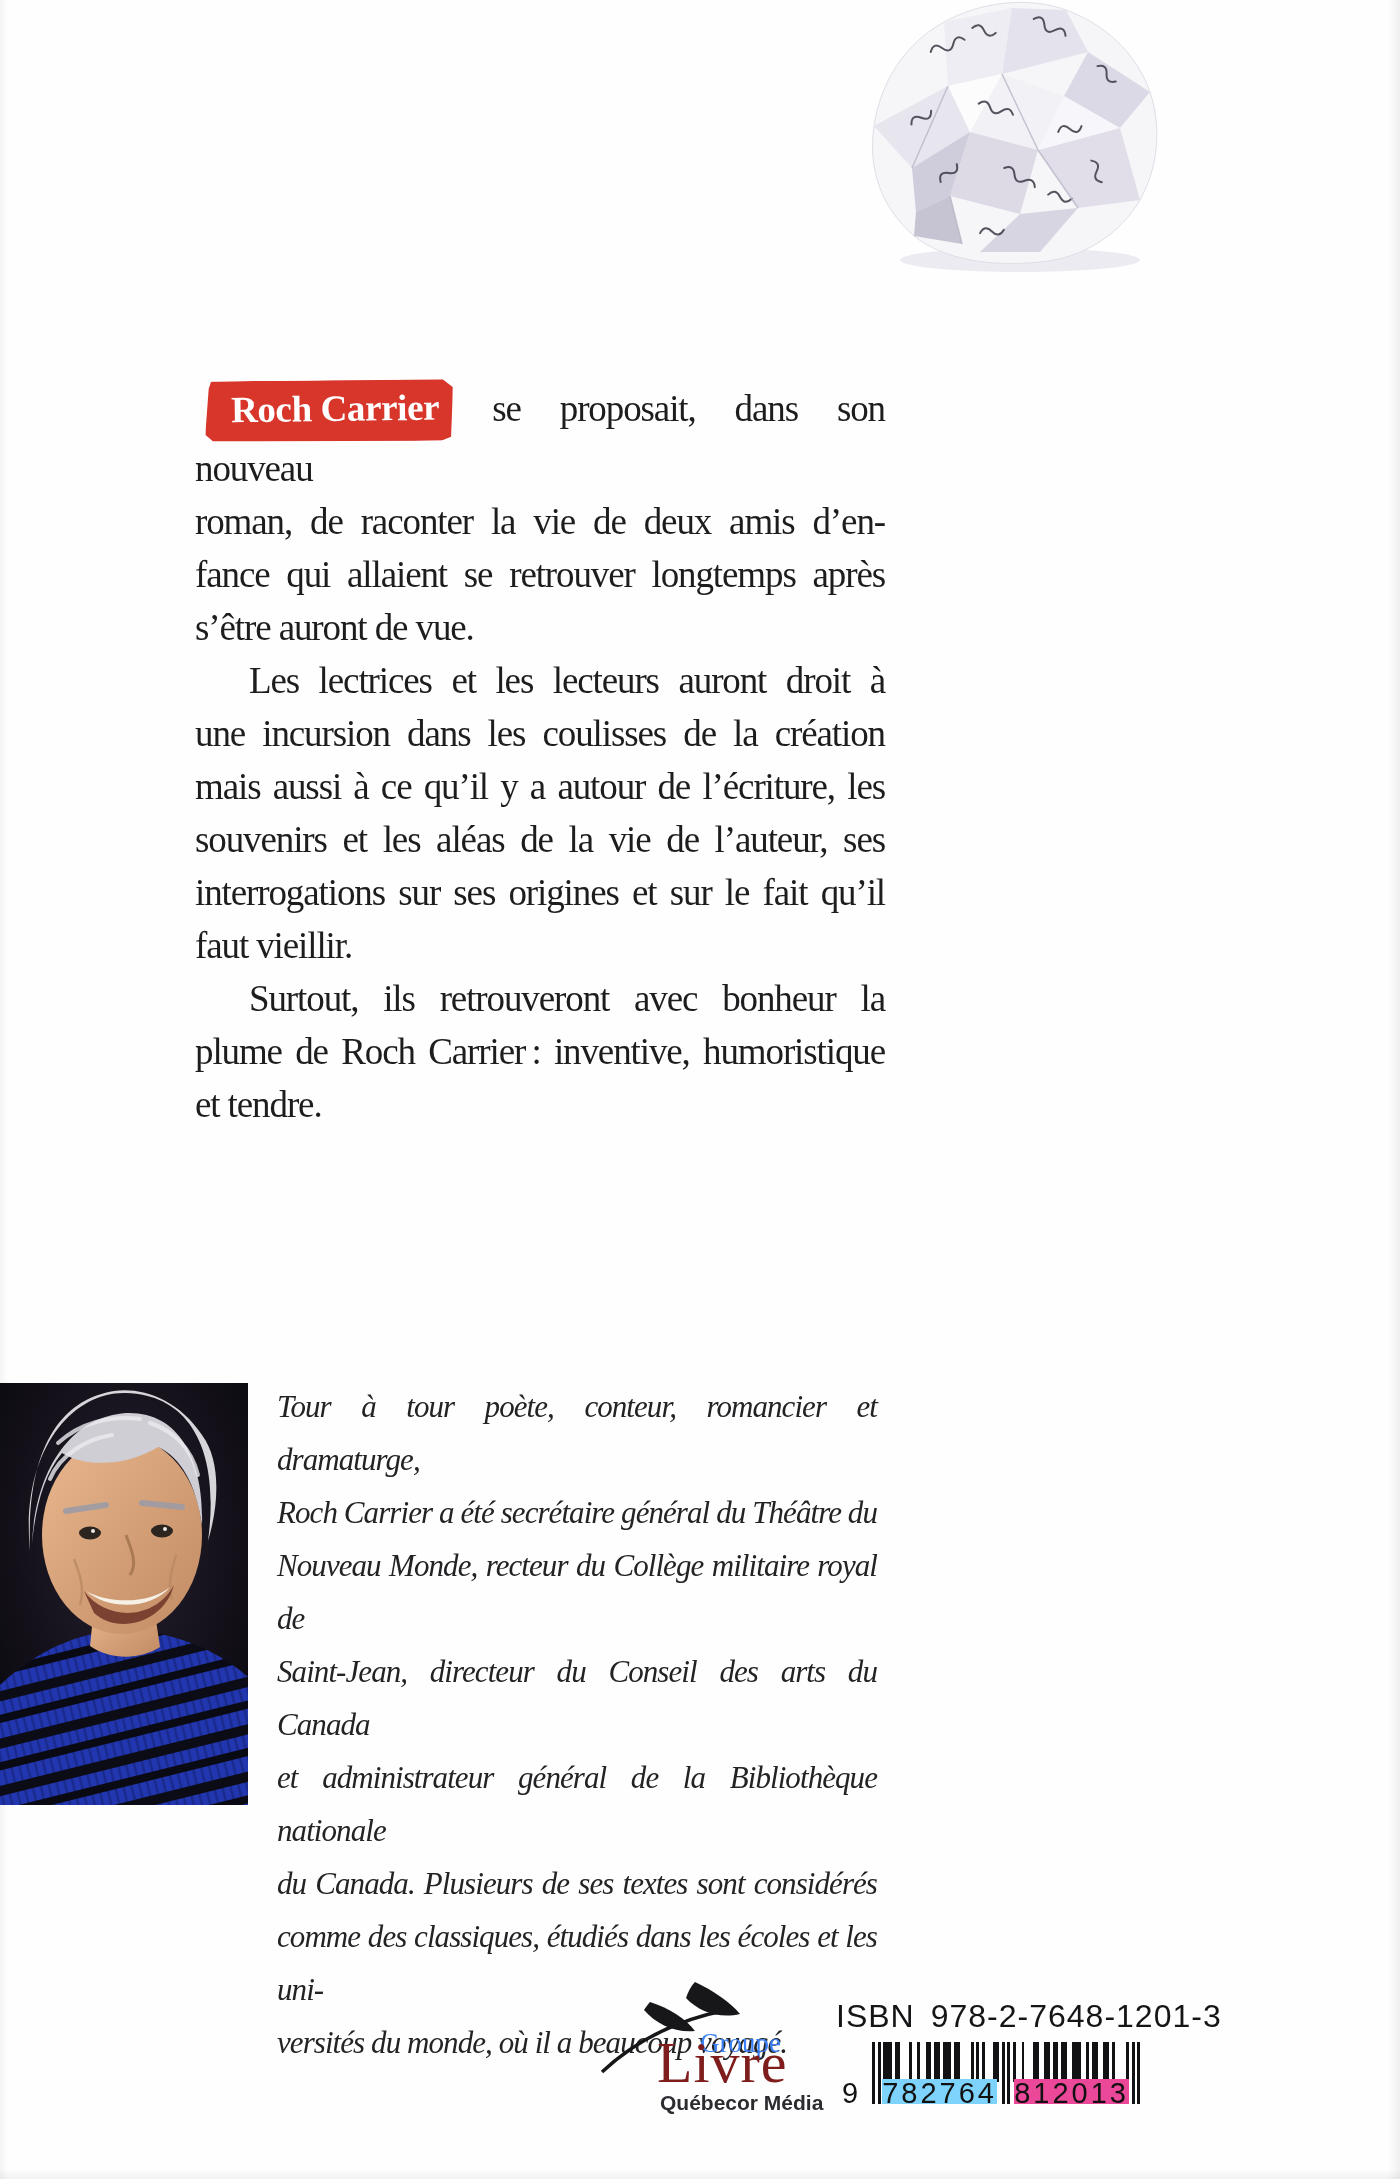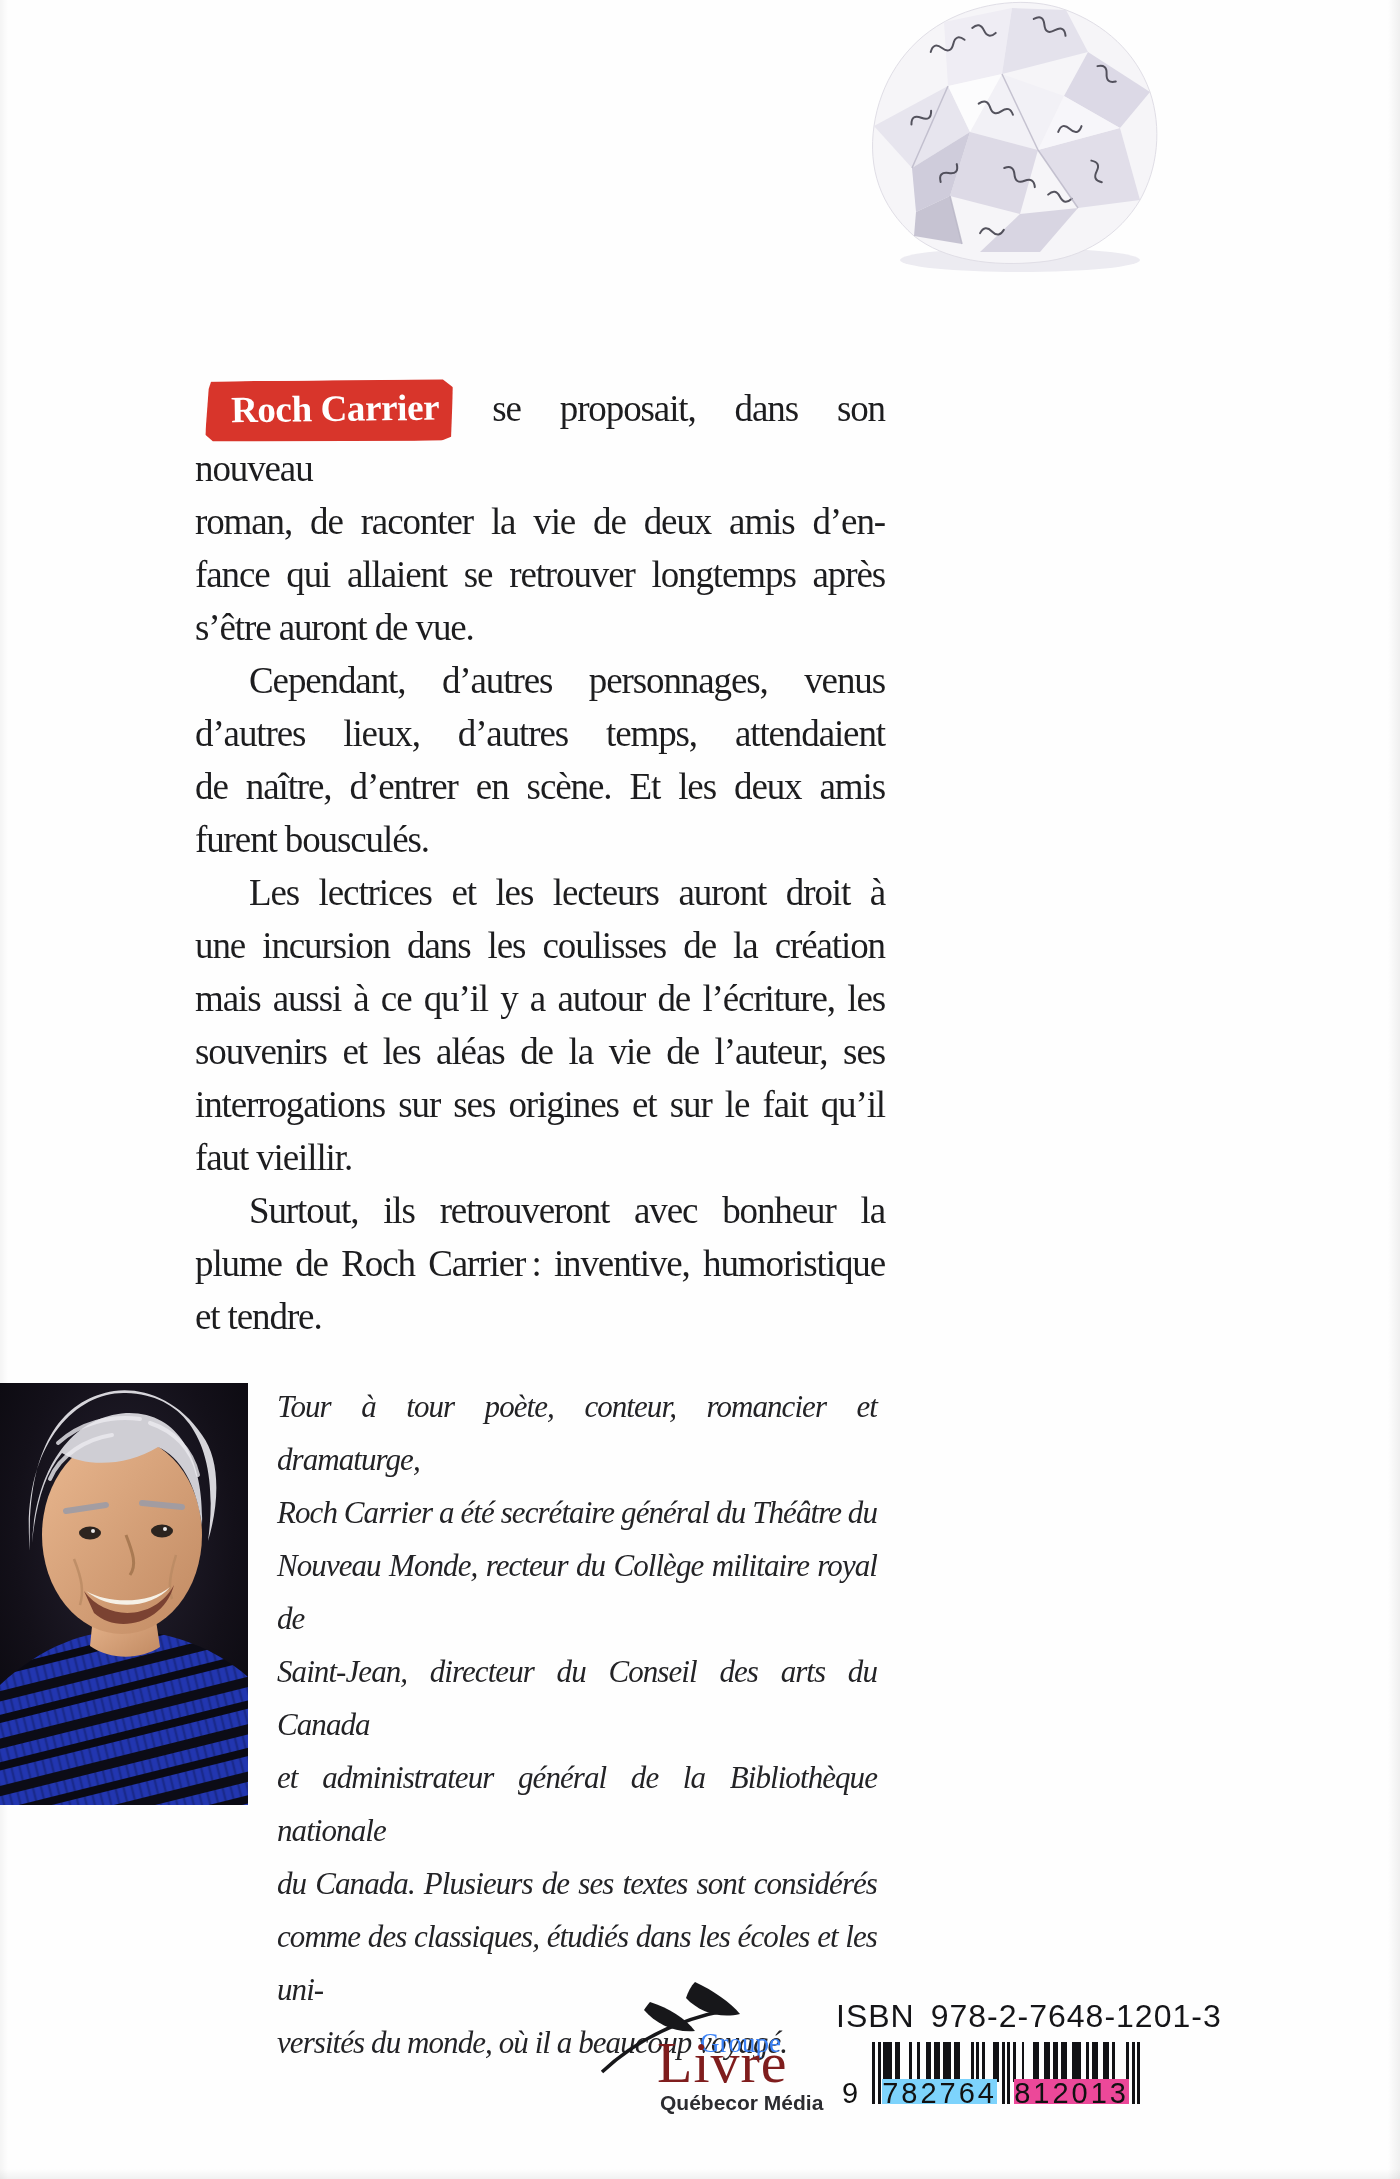--- a/index.html
+++ b/index.html
@@ -108,26 +108,20 @@
       <path d="M98 196 L110 244"></path>
   </g>
 </svg>
 
 <div class="synopsis">
   <div class="para first">
       <div class="jline"><span class="highlight" style="background: rgb(216, 53, 43);">Roch Carrier</span> se proposait, dans son nouveau</div>
       <div class="jline">roman, de raconter la vie de deux amis d’en-</div>
       <div class="jline">fance qui allaient se retrouver longtemps après</div>
       <div class="jline last">s’être auront de vue.</div>
-    </div>
-  <div class="para indented">
-      <div class="jline">Cependant, d’autres personnages, venus</div>
-      <div class="jline">d’autres lieux, d’autres temps, attendaient</div>
-      <div class="jline">de naître, d’entrer en scène. Et les deux amis</div>
-      <div class="jline last">furent bousculés.</div>
     </div>
   <div class="para indented">
       <div class="jline">Les lectrices et les lecteurs auront droit à</div>
       <div class="jline">une incursion dans les coulisses de la création</div>
       <div class="jline">mais aussi à ce qu’il y a autour de l’écriture, les</div>
       <div class="jline">souvenirs et les aléas de la vie de l’auteur, ses</div>
       <div class="jline">interrogations sur ses origines et sur le fait qu’il</div>
       <div class="jline last">faut vieillir.</div>
     </div>
   <div class="para indented">

